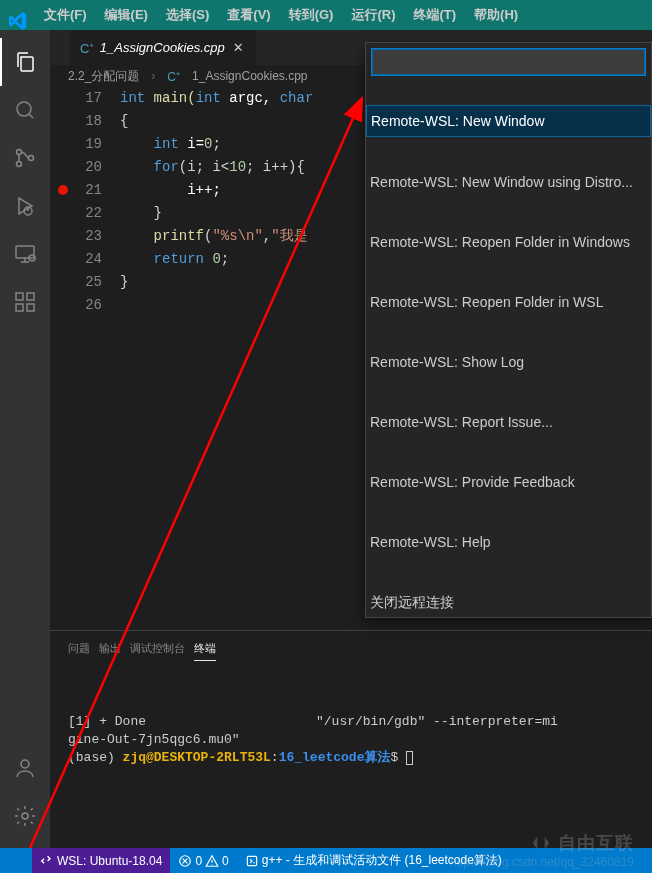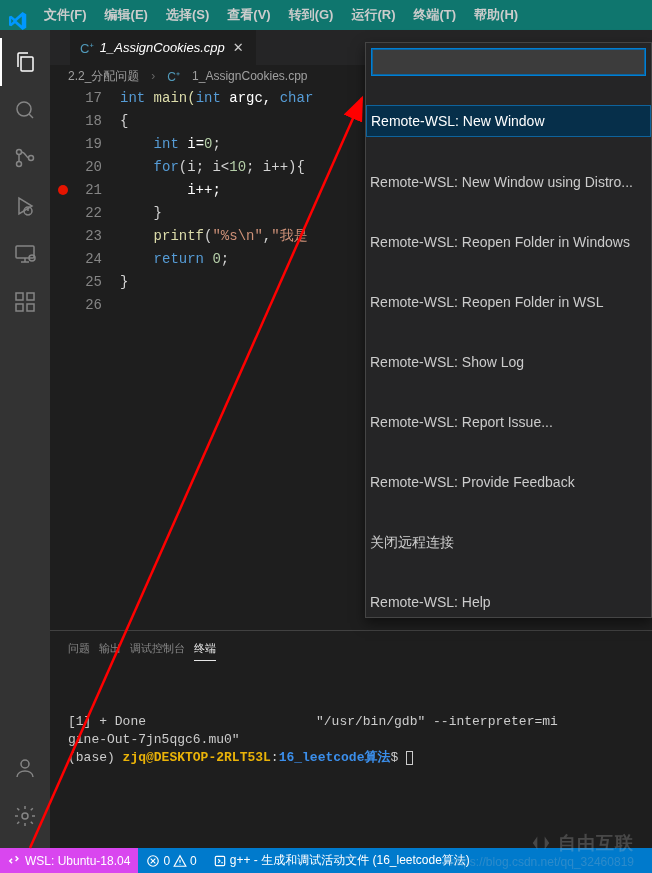--- a/index.html
+++ b/index.html
@@ -220,26 +220,27 @@
   left: 0;
   right: 0;
   height: 25px;
   background: #007acc;
   display: flex;
   align-items: center;
   color: #fff;
   font-size: 12px;
 }
 .statusbar .remote {
-  background: #d946ef;
+  background: #4c1d95;
   height: 100%;
   display: flex;
   align-items: center;
   padding: 0 10px;
   gap: 5px;
+  margin-left: 32px;
 }
 .statusbar .item {
   padding: 0 8px;
   display: flex;
   align-items: center;
   gap: 3px;
   height: 100%;
 }
 
 .arrow {
@@ -403,22 +404,22 @@
 
 <div class="quickpick">
   <div class="qp-input"></div>
   <div class="qp-item selected">Remote-WSL: New Window</div>
   <div class="qp-item">Remote-WSL: New Window using Distro...</div>
   <div class="qp-item">Remote-WSL: Reopen Folder in Windows</div>
   <div class="qp-item">Remote-WSL: Reopen Folder in WSL</div>
   <div class="qp-item">Remote-WSL: Show Log</div>
   <div class="qp-item">Remote-WSL: Report Issue...</div>
   <div class="qp-item">Remote-WSL: Provide Feedback</div>
+  <div class="qp-item">Remote-WSL: Help</div>
   <div class="qp-item">关闭远程连接</div>
-  <div class="qp-item">Remote-WSL: Help</div>
 </div>
 
 <div class="panel">
   <div class="panel-tabs">
     <div class="ptab">问题</div>
     <div class="ptab">输出</div>
     <div class="ptab">调试控制台</div>
     <div class="ptab active">终端</div>
   </div>
   <div class="terminal">

